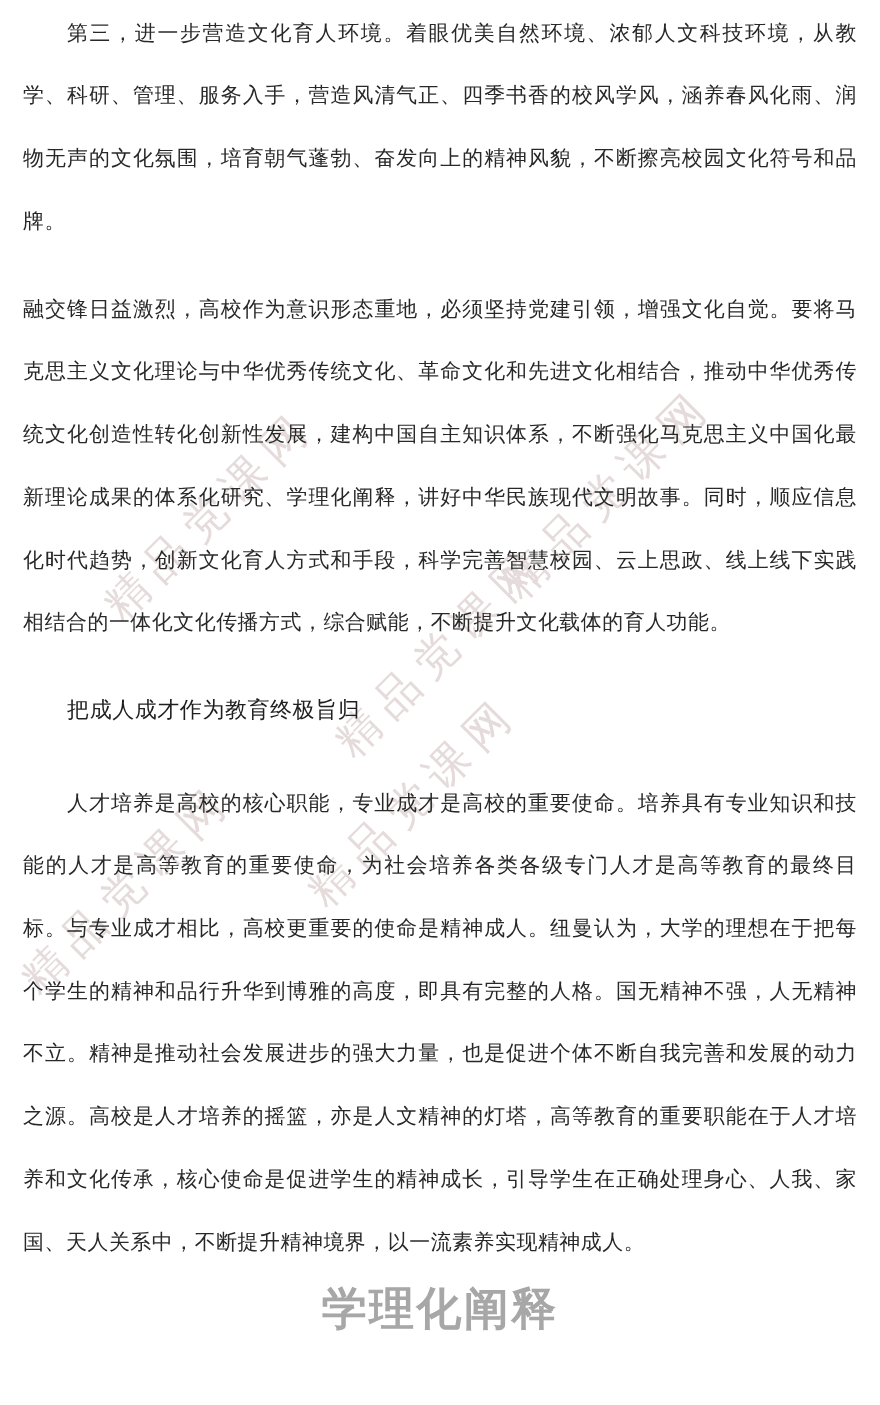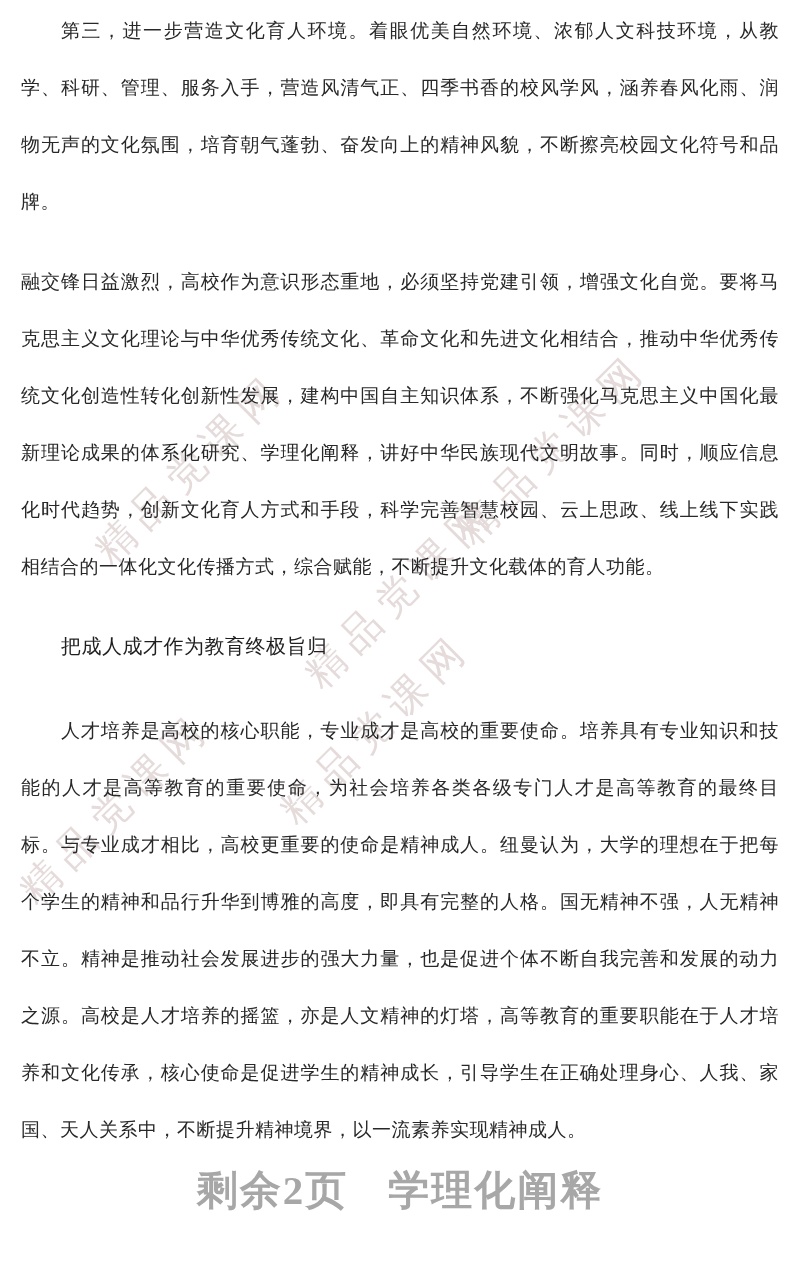--- a/index.html
+++ b/index.html
@@ -91,17 +91,16 @@
     </div>
 
   <div class="doc" id="doc-body">
       <p class="body-para indent">第三，进一步营造文化育人环境。着眼优美自然环境、浓郁人文科技环境，从教学、科研、管理、服务入手，营造风清气正、四季书香的校风学风，涵养春风化雨、润物无声的文化氛围，培育朝气蓬勃、奋发向上的精神风貌，不断擦亮校园文化符号和品牌。</p>
       <p class="body-para">融交锋日益激烈，高校作为意识形态重地，必须坚持党建引领，增强文化自觉。要将马克思主义文化理论与中华优秀传统文化、革命文化和先进文化相结合，推动中华优秀传统文化创造性转化创新性发展，建构中国自主知识体系，不断强化马克思主义中国化最新理论成果的体系化研究、学理化阐释，讲好中华民族现代文明故事。同时，顺应信息化时代趋势，创新文化育人方式和手段，科学完善智慧校园、云上思政、线上线下实践相结合的一体化文化传播方式，综合赋能，不断提升文化载体的育人功能。</p>
       <h2 class="section-heading">把成人成才作为教育终极旨归</h2>
       <p class="body-para indent">人才培养是高校的核心职能，专业成才是高校的重要使命。培养具有专业知识和技能的人才是高等教育的重要使命，为社会培养各类各级专门人才是高等教育的最终目标。与专业成才相比，高校更重要的使命是精神成人。纽曼认为，大学的理想在于把每个学生的精神和品行升华到博雅的高度，即具有完整的人格。国无精神不强，人无精神不立。精神是推动社会发展进步的强大力量，也是促进个体不断自我完善和发展的动力之源。高校是人才培养的摇篮，亦是人文精神的灯塔，高等教育的重要职能在于人才培养和文化传承，核心使命是促进学生的精神成长，引导学生在正确处理身心、人我、家国、天人关系中，不断提升精神境界，以一流素养实现精神成人。</p>
     </div>
 
   <div class="footer-banner">
-    <span>剩余2页</span>
     <span>学理化阐释</span>
   </div>
 
 </div>
 
 </body></html>

